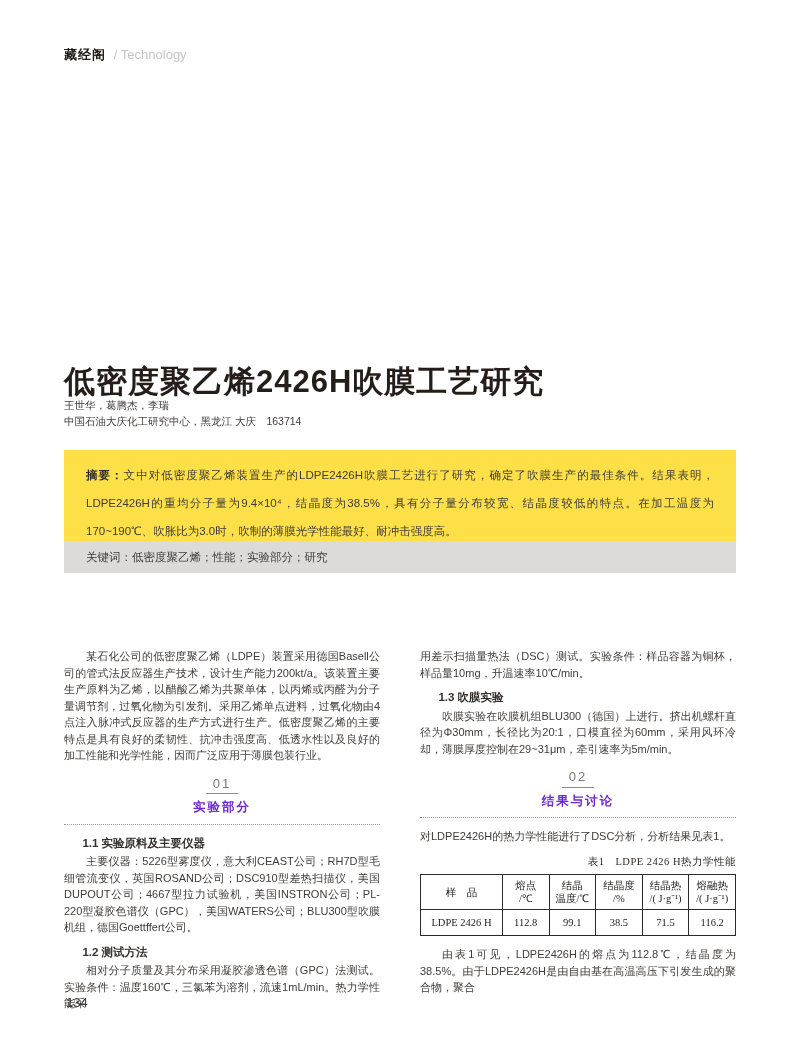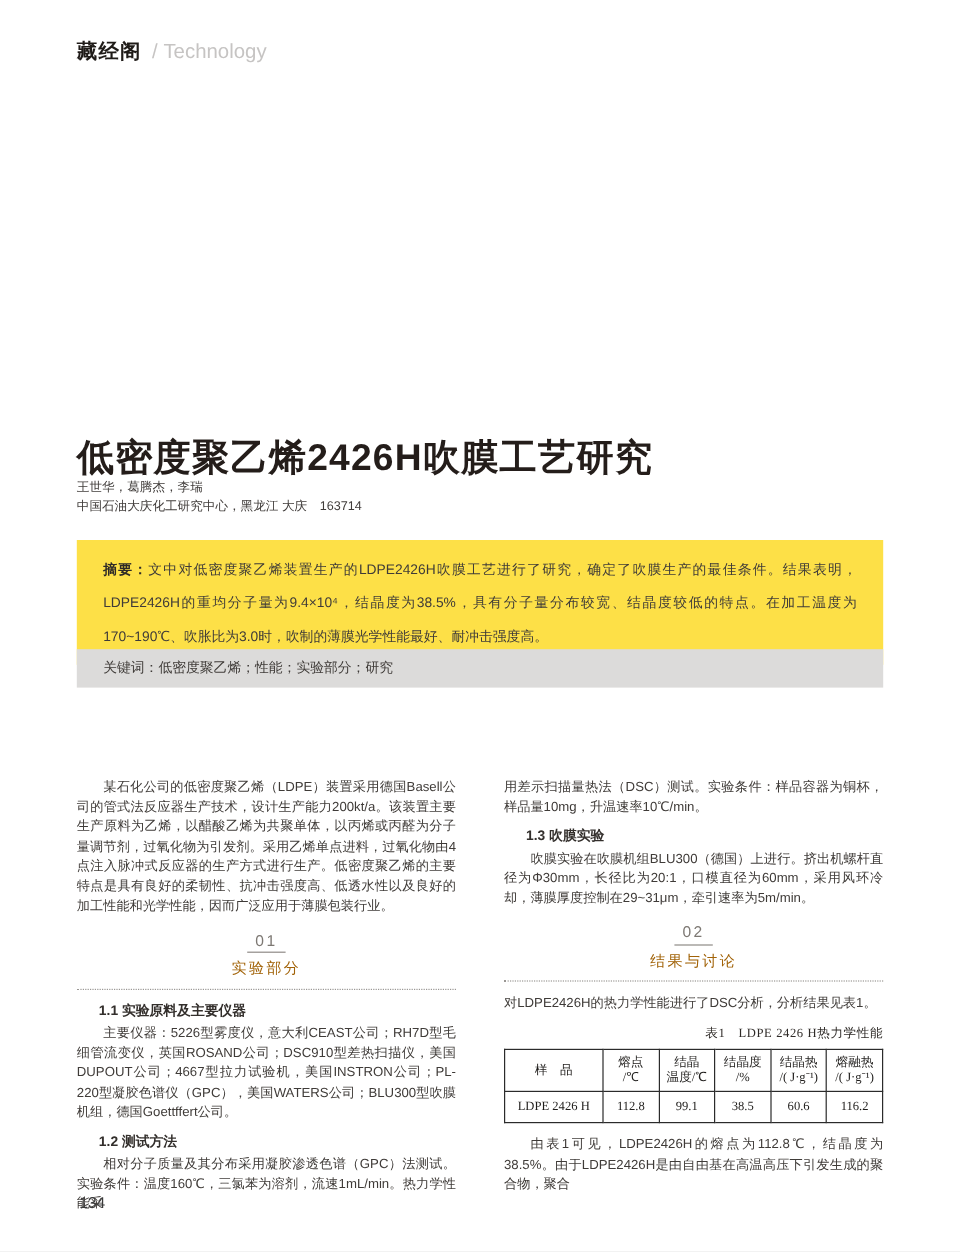--- a/index.html
+++ b/index.html
@@ -1,21 +1,21 @@
 <!DOCTYPE html>
 <html><head>
 <meta charset="utf-8">
 <style>
   html,body{margin:0;padding:0;background:#e8e8e8;}
   .page{
     position:relative;width:800px;height:1043px;background:#ffffff;
     font-family:"Liberation Sans",sans-serif;color:#3f3b38;overflow:hidden;
   }
   
-  .masthead{position:absolute;left:64px;top:31px;font-size:17px;}
+  .masthead{position:absolute;left:64px;top:46px;font-size:13px;}
   .brand{font-weight:bold;color:#1f1b18;letter-spacing:1px;}
   .brand-en{color:#c6c4c3;margin-left:4px;}
   
   .article-title{position:absolute;left:64px;top:340px;font-size:31px;font-weight:bold;color:#241d1a;letter-spacing:1px;}
   .authors{position:absolute;left:64px;top:399px;font-size:10.5px;color:#403c3a;}
   .affiliation{position:absolute;left:64px;top:415px;font-size:10.5px;color:#403c3a;}
   
   .abstract-box{
     position:absolute;left:64px;top:450px;width:628px;background:#fde047;
     padding:11px 22px 9px 22px;font-size:11.5px;line-height:28px;text-align:justify;color:#3f3b38;
@@ -30,21 +30,21 @@
   .col{width:323px;font-size:11px;line-height:16.5px;text-align:justify;color:#3f3b38;}
   .col p{margin:0;}
   .p-indent{text-indent:2em;}
   .subhead{font-weight:bold;color:#332f2c;font-size:11.5px;margin:8px 0 2px 0;text-indent:1.6em;}
   
   .section-block{text-align:center;margin:12px 0 10px 0;}
   .section-number{
     display:inline-block;font-size:13px;letter-spacing:2px;color:#7d7873;
     border-bottom:1px solid #8f8b87;padding:0 7px 1px 7px;
   }
-  .section-title{font-weight:normal;font-size:12.5px;color:#a16207;margin-top:5px;letter-spacing:2px;}
+  .section-title{font-weight:bold;font-size:12.5px;color:#6d28d9;margin-top:5px;letter-spacing:2px;}
   .section-divider{border-bottom:1.5px dotted #9a9794;margin-top:8px;}
   
   .table-caption{
     text-align:right;font-family:"Liberation Serif",serif;font-size:10.5px;color:#2e2a27;
     margin:9px 0 4px 0;font-weight:normal;letter-spacing:0.5px;
   }
   table.results{
     width:100%;border-collapse:collapse;font-family:"Liberation Serif",serif;
     border:1.5px solid #2b2b2b;table-layout:fixed;
   }
@@ -149,21 +149,21 @@
                 <span>/( J·g⁻¹)</span>
               </th>
           </tr>
         </thead>
         <tbody>
           <tr>
             <td>LDPE 2426 H</td>
             <td>112.8</td>
             <td>99.1</td>
             <td>38.5</td>
-            <td>60.6</td>
+            <td>71.5</td>
             <td>116.2</td>
           </tr>
         </tbody>
       </table>
 
       <p class="p-indent" style="margin-top:10px;">由表1可见，LDPE2426H的熔点为112.8℃，结晶度为38.5%。由于LDPE2426H是由自由基在高温高压下引发生成的聚合物，聚合</p>
     </div>
 
   </div>
 

